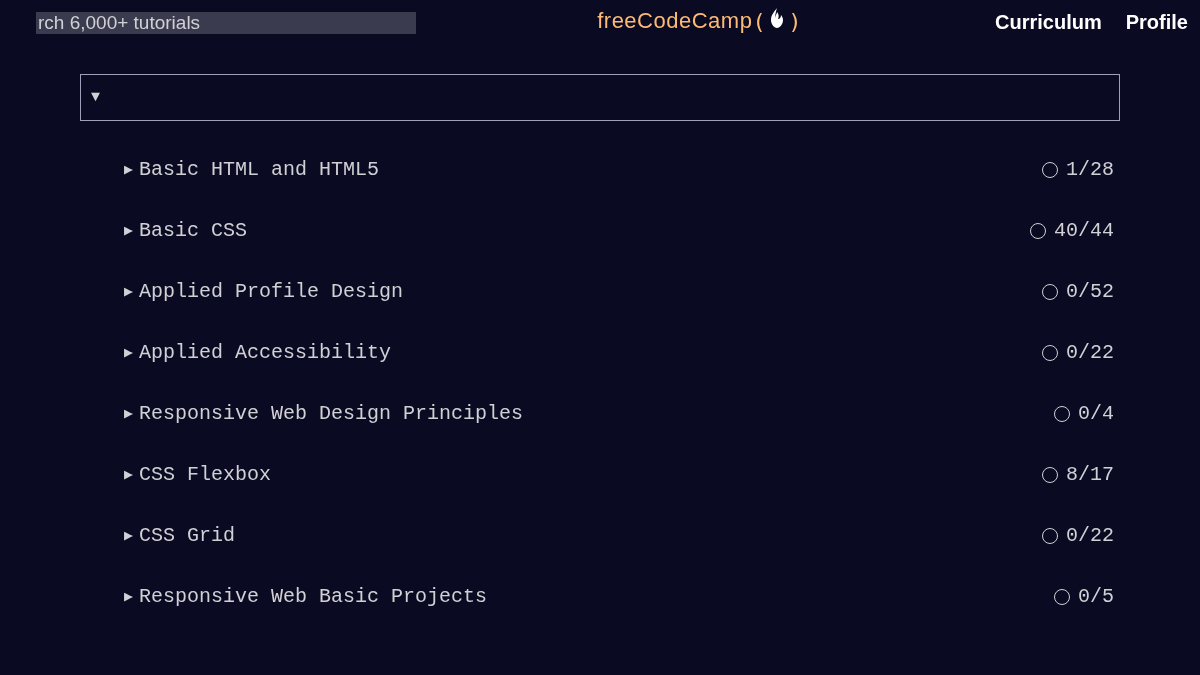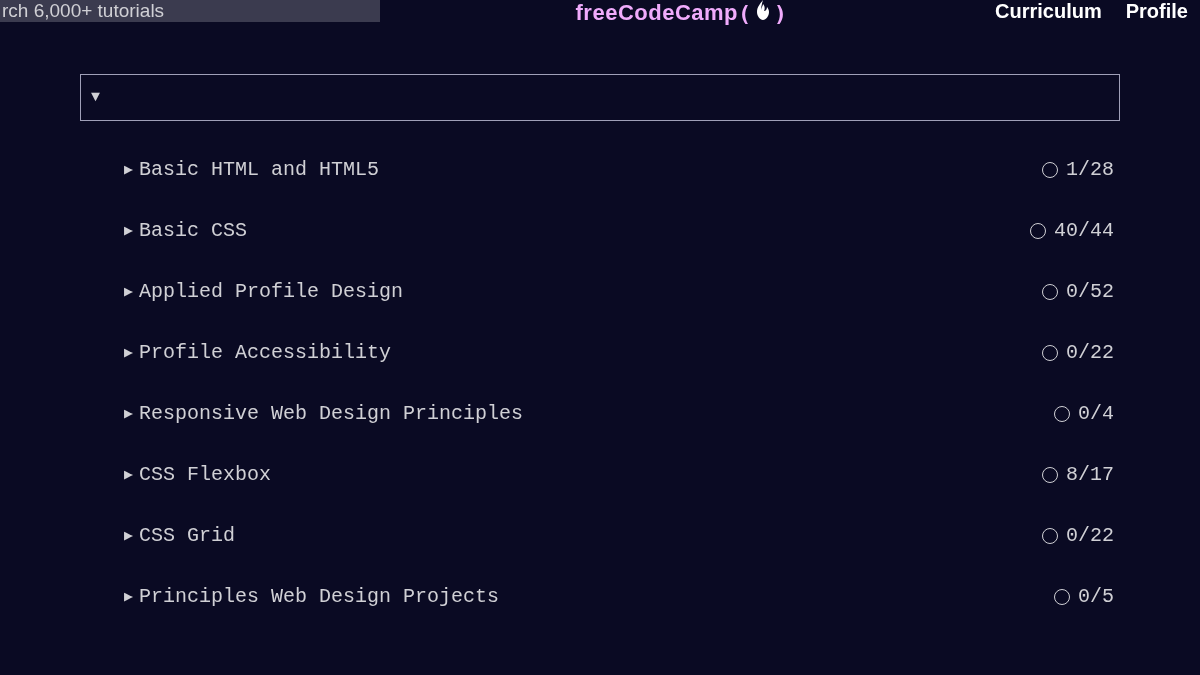--- a/index.html
+++ b/index.html
@@ -8,23 +8,24 @@
     height: 675px;
     background: #0a0a23;
     color: #d0d0d5;
     font-family: -apple-system, BlinkMacSystemFont, "Segoe UI", Helvetica, Arial, sans-serif;
     overflow: hidden;
   }
   .topbar {
     height: 34px;
     background: #0a0a23;
     display: flex;
-    align-items: flex-start;
+    align-items: flex-end;
     font-size: 19px;
     color: #d0d0d5;
+    margin-left: 36px;
   }
   .search-wrap {
     background: #3b3b4f;
     width: 380px;
     display: flex;
     align-items: center;
     padding-left: 0;
   }
   .search-input {
     background: transparent;
@@ -35,24 +36,23 @@
     width: 100%;
     font-family: inherit;
     padding: 0 2px;
   }
   .search-input::placeholder { color: #d0d0d5; }
   .brand {
     flex: 1;
     display: flex;
     align-items: center;
     justify-content: center;
-    color: #f0abfc;
+    color: #fdba74;
     font-size: 22px;
     letter-spacing: 0.5px;
-    font-weight: bold;
   }
   .brand-paren {
     font-family: "SFMono-Regular", Menlo, Consolas, monospace;
   }
   .flame {
     display: inline-block;
     margin: 0 3px;
   }
   .nav {
     display: flex;
@@ -178,21 +178,21 @@
       </div>
       <div class="module-right">
         <span class="progress-circle"></span>
         <span>0/52</span>
       </div>
     </div>
 
     <div class="module">
       <div class="module-left">
         <span class="caret-right">▶</span>
-        <span>Profile Accessibility</span>
+        <span>Applied Accessibility</span>
       </div>
       <div class="module-right">
         <span class="progress-circle"></span>
         <span>0/22</span>
       </div>
     </div>
 
     <div class="module">
       <div class="module-left">
         <span class="caret-right">▶</span>
@@ -222,21 +222,21 @@
       </div>
       <div class="module-right">
         <span class="progress-circle"></span>
         <span>0/22</span>
       </div>
     </div>
 
     <div class="module">
       <div class="module-left">
         <span class="caret-right">▶</span>
-        <span>Principles Web Design Projects</span>
+        <span>Responsive Web Basic Projects</span>
       </div>
       <div class="module-right">
         <span class="progress-circle"></span>
         <span>0/5</span>
       </div>
     </div>
 
   </div>
 </div>
 

